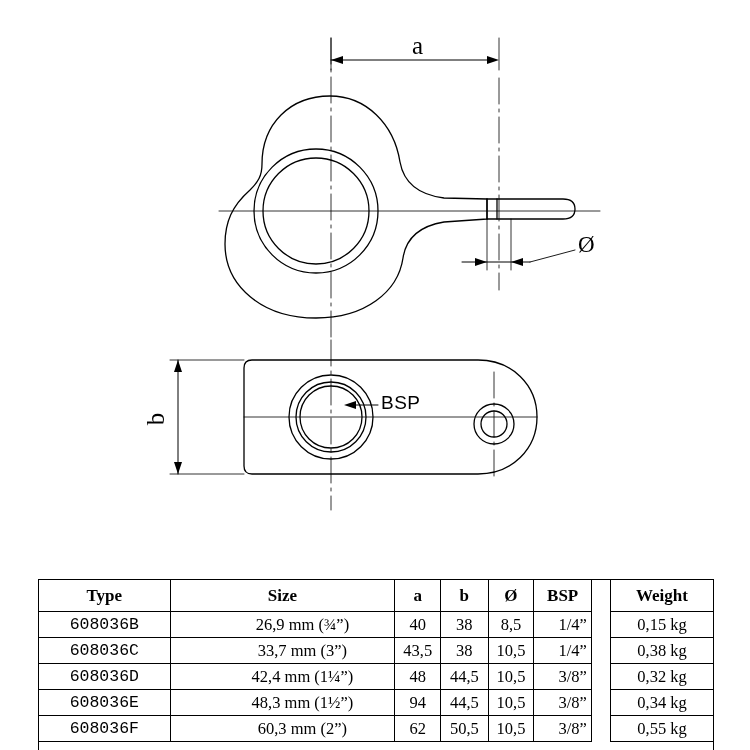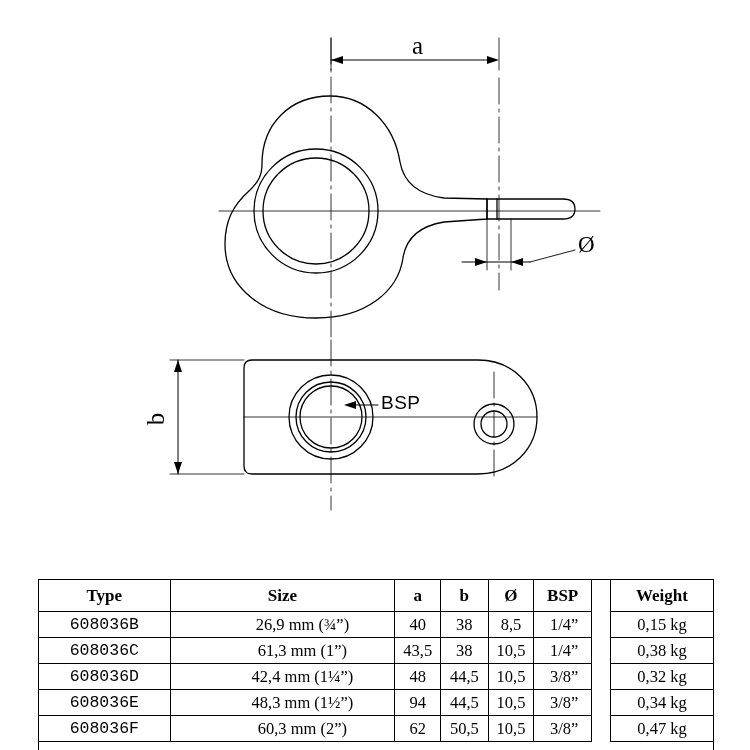--- a/index.html
+++ b/index.html
@@ -63,21 +63,21 @@
     font-weight: bold;
     font-size: 17px;
     height: 27px;
     line-height: 27px;
   }
   #spec-table td.type-col { width: 143px; font-family: Liberation Mono, monospace; }
   #spec-table td.size-col { width: 228px; padding-left: 44px; }
   #spec-table td.a-col { width: 40px; }
   #spec-table td.b-col { width: 42px; margin-left: 9px; }
   #spec-table td.dia-col { width: 40px; }
-  #spec-table td.bsp-col { width: 52px; text-align: center; padding-left: 7px; }
+  #spec-table td.bsp-col { width: 52px; text-align: right; padding-left: 7px; }
   #spec-table td.gap-col { width: 14px; border-top: none; border-bottom: none; }
   #spec-table td.weight-col { width: 110px; }
   #spec-table tbody tr.filler td {
     border-left: 1px solid #000;
     border-right: 1px solid #000;
     border-top: none;
     border-bottom: 1px solid #000;
     height: 26px;
   }
   #spec-table thead th.gap-col { border-bottom: none; border-top: 1px solid #000; }
@@ -207,21 +207,21 @@
         <td class="size-col">26,9 mm (¾”)</td>
         <td class="a-col">40</td>
         <td class="b-col">38</td>
         <td class="dia-col">8,5</td>
         <td class="bsp-col">1/4”</td>
         <td class="gap-col"></td>
         <td class="weight-col">0,15 kg</td>
       </tr>
       <tr>
         <td class="type-col">608036C</td>
-        <td class="size-col">61,3 mm (1”)</td>
+        <td class="size-col">33,7 mm (3”)</td>
         <td class="a-col">43,5</td>
         <td class="b-col">38</td>
         <td class="dia-col">10,5</td>
         <td class="bsp-col">1/4”</td>
         <td class="gap-col"></td>
         <td class="weight-col">0,38 kg</td>
       </tr>
       <tr>
         <td class="type-col">608036D</td>
         <td class="size-col">42,4 mm (1¼”)</td>
@@ -243,21 +243,21 @@
         <td class="weight-col">0,34 kg</td>
       </tr>
       <tr>
         <td class="type-col">608036F</td>
         <td class="size-col">60,3 mm (2”)</td>
         <td class="a-col">62</td>
         <td class="b-col">50,5</td>
         <td class="dia-col">10,5</td>
         <td class="bsp-col">3/8”</td>
         <td class="gap-col"></td>
-        <td class="weight-col">0,47 kg</td>
+        <td class="weight-col">0,55 kg</td>
       </tr>
       <tr class="filler">
         <td colspan="8"></td>
       </tr>
     </tbody>
   </table>
 
 </div>
 
 </body></html>

